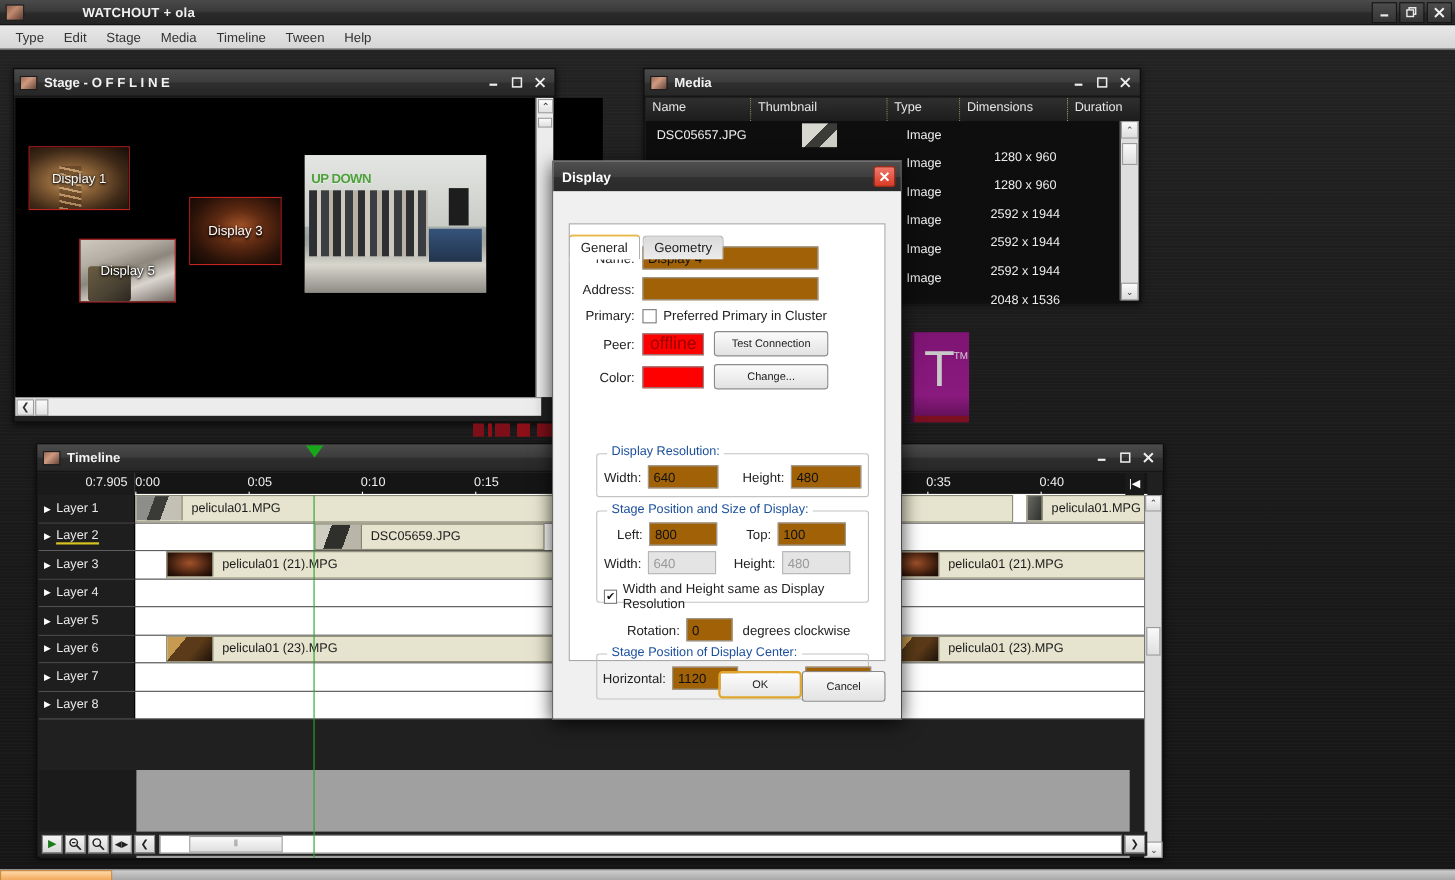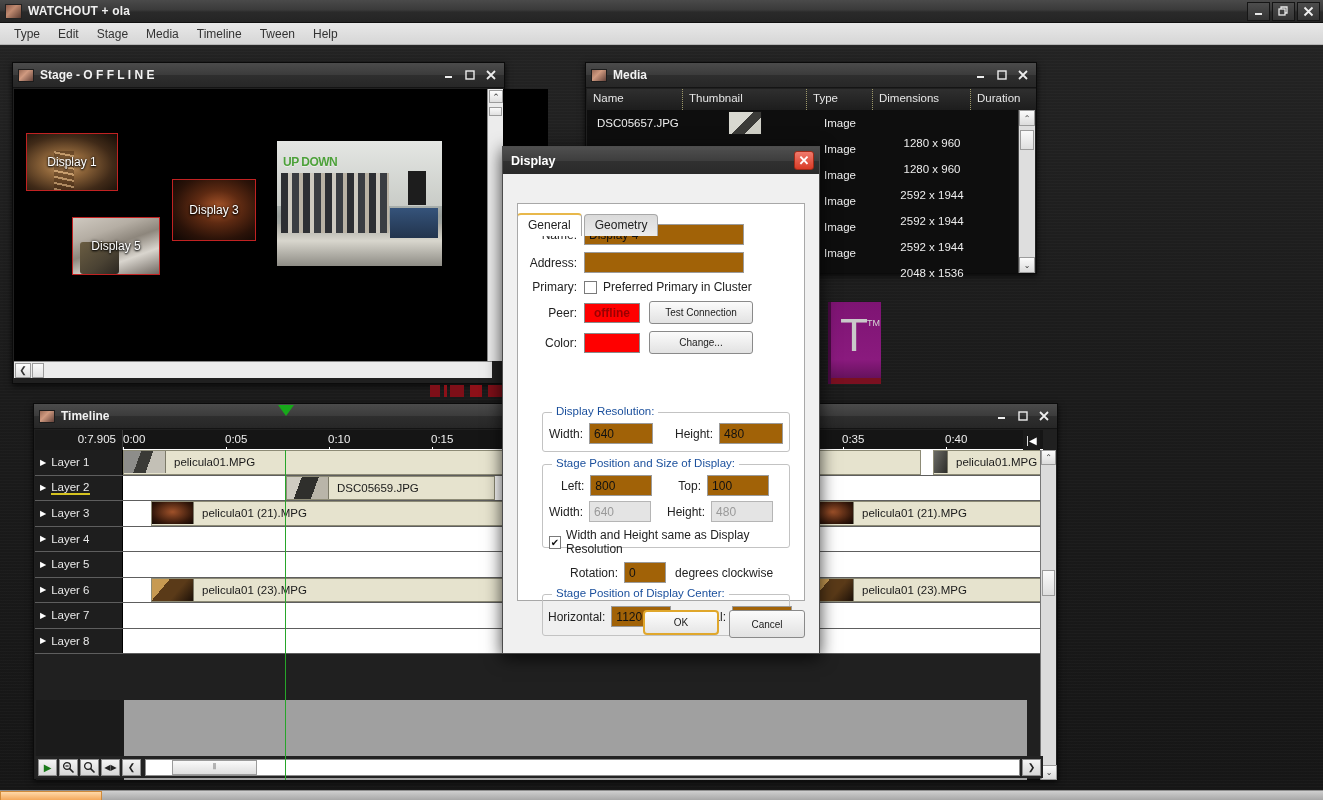--- a/index.html
+++ b/index.html
@@ -15,21 +15,21 @@
     position:absolute; left:0; top:0; width:1323px; height:790px;
     background:
       repeating-linear-gradient(0deg, rgba(255,255,255,.018) 0px, rgba(255,255,255,.018) 1px, rgba(0,0,0,0) 1px, rgba(0,0,0,0) 3px),
       linear-gradient(180deg,#242424 0%,#1c1c1c 40%,#161616 100%);
   }
   
   #main-titlebar{
     position:absolute; left:0; top:0; width:1323px; height:23px;
     background:linear-gradient(180deg,#4a4a4a 0%,#3a3a3a 45%,#2a2a2a 55%,#242424 100%);
     border-bottom:1px solid #111;
-    display:flex; align-items:center;
+    display:flex; align-items:center;gap:47px;
   }
   #main-titlebar .app-icon{
     width:17px;height:15px;margin-left:5px;margin-right:6px;
     background:linear-gradient(135deg,#8b5a4a,#c08a70 40%,#5a3a30);
     border:1px solid #222;
   }
   #main-titlebar .title{ color:#f0f0f0; font-weight:bold; font-size:12px; letter-spacing:.2px;}
   .winbtns{ position:absolute; right:3px; top:2px; display:flex; gap:2px;}
   .winbtn{
     width:23px;height:19px;
@@ -344,21 +344,21 @@
     padding:2px 4px; color:#111; font-family:"Liberation Sans",sans-serif;
   }
   .finput.dis{ background:#e4e4e4; color:#9a9a9a; border-color:#b5b5b5;}
   .btn{
     height:23px; border:1px solid #8a8a8a; border-radius:3px;
     background:linear-gradient(180deg,#fbfbfb,#e2e2e2);
     font-size:10px; color:#1a1a1a; display:flex;align-items:center;justify-content:center;
   }
   .btn.primary{ border:2px solid #e0a72c; border-radius:4px; background:linear-gradient(180deg,#fdfdfd,#e6e6e6);}
   .swatch{ width:56px; height:20px; background:#f00; border:1px solid #8a8a8a;}
-  .swatch.peer{ color:#9a0000; font-size:12px; display:flex;align-items:center;justify-content:center;font-weight:bold;}
+  .swatch.peer{ color:#9a0000; font-size:16px; display:flex;align-items:center;justify-content:center;}
   .gbox{
     position:absolute; border:1px solid #c3c3c3; border-radius:3px;
   }
   .glabel{
     position:absolute; top:-8px; left:9px; background:#fff; padding:0 4px;
     font-size:11.5px; color:#1a4f9c;
   }
   .cbx{
     width:13px;height:13px;border:1px solid #7a7a7a;background:#fff;
     display:flex;align-items:center;justify-content:center; font-size:10px; color:#111;
@@ -829,21 +829,21 @@
             <span style="font-size:12px;color:#222">Horizontal:</span>
             <input class="finput" style="width: 60px; margin-left: 6px;" value="1120">
             <span style="font-size:12px;color:#222;margin-left:12px">Vertical:</span>
             <input class="finput" style="width: 60px; margin-left: 6px;" value="340">
           </div>
         </div>
 
       </div>
     </div>
 
-    <div style="position:absolute;right:14px;bottom:15px;display:flex;gap:10px">
+    <div style="position:absolute;right:14px;bottom:15px;display:flex;gap:0">
       <div class="btn primary" style="width:76px;height:25px">OK</div>
       <div class="btn" style="width:76px;height:28px">Cancel</div>
     </div>
   </div>
 </div>
 
 <div id="taskbar">
   <div class="item"></div>
 </div>
 

